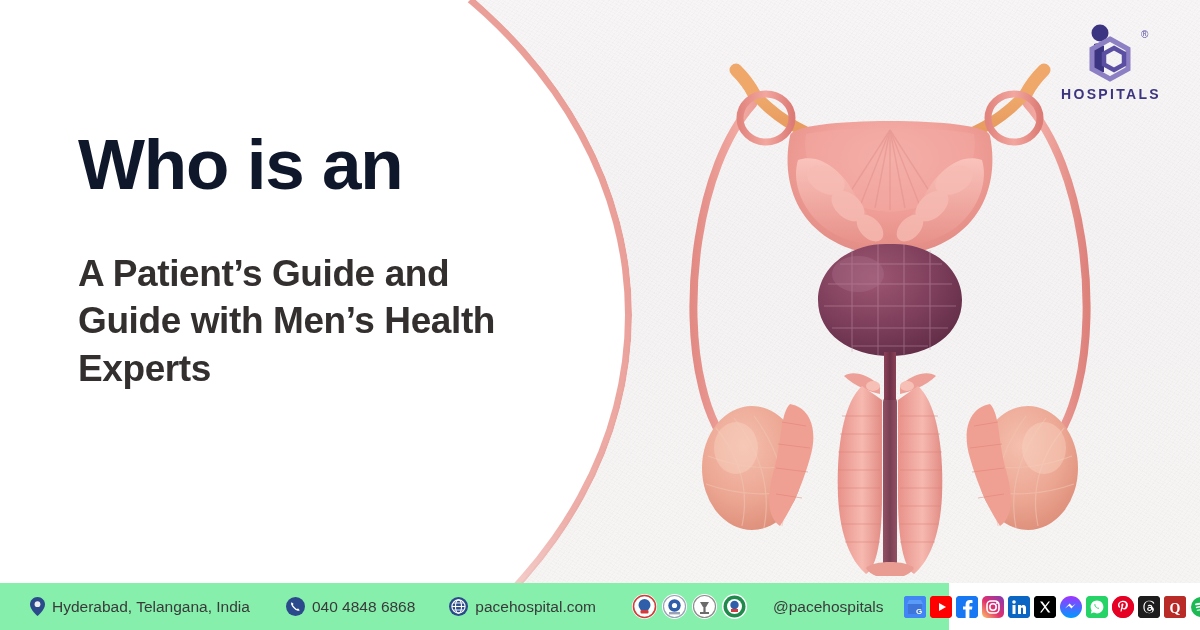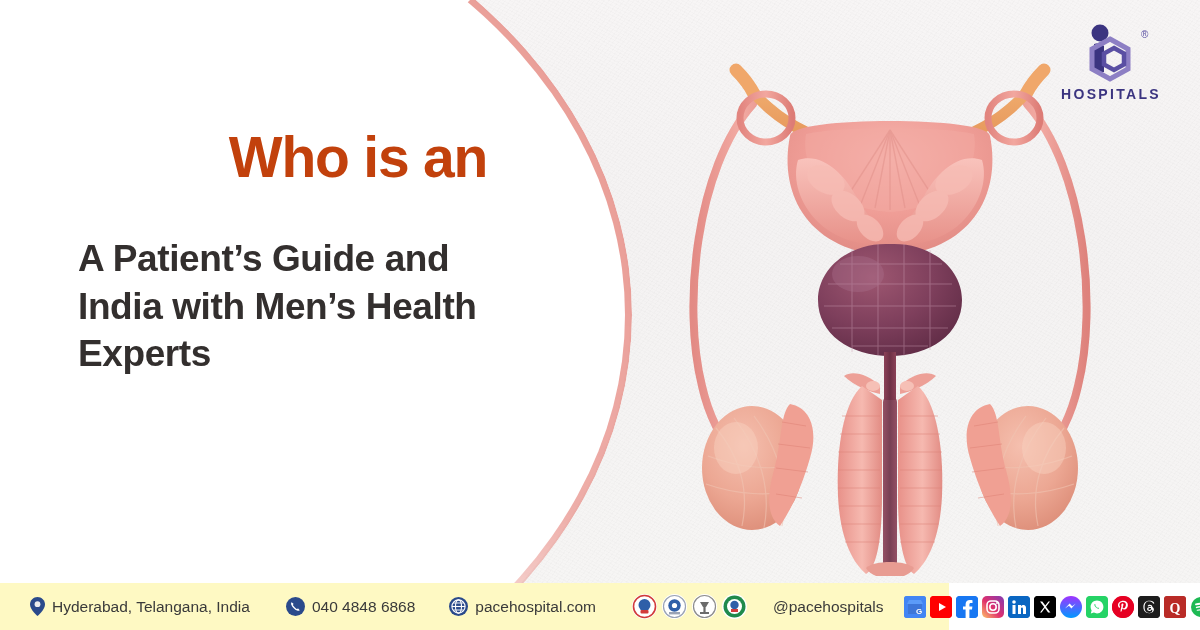--- a/index.html
+++ b/index.html
@@ -33,42 +33,42 @@
     border:7px solid #e8938c;
     border-left-color:transparent; border-top-color:transparent; border-bottom-color:transparent;
     opacity:.88;
     -webkit-mask-image:linear-gradient(197deg, rgba(0,0,0,1) 34%, rgba(0,0,0,0.85) 52%, rgba(0,0,0,0) 70%);
             mask-image:linear-gradient(197deg, rgba(0,0,0,1) 34%, rgba(0,0,0,0.85) 52%, rgba(0,0,0,0) 70%);
   }
 
   
   .copy { position:absolute; left:78px; top:128px; width:560px; }
   .title {
-    font-size:57px; line-height:1.04; font-weight:bold;
-    letter-spacing:-1.2px; color:#c2410c;text-align:center;
+    font-size:71px; line-height:1.04; font-weight:bold;
+    letter-spacing:-1.2px; color:#0f172a;
   }
   .subtitle {
     margin-top:48px;
     font-size:37px; line-height:1.28; font-weight:bold;
     letter-spacing:-.4px; color:#332f2e;
   }
 
   
   .logo { position:absolute; right:26px; top:22px; width:126px; text-align:center; }
   .logo-mark { position:relative; height:60px; }
   .logo-word { font-size:31px; font-weight:bold; letter-spacing:.5px; color:#3b3480; line-height:1; }
   .logo-sub { font-size:14px; font-weight:bold; letter-spacing:2.3px; color:#3b3480; margin-top:4px; }
 
   
   .anatomy { position:absolute; left:630px; top:56px; width:520px; height:520px; }
 
   
   .footer {
     position:absolute; left:0; top:583px; width:949px; height:47px;
-    background:#fef9c3;
+    background:#86efac;
     display:flex; align-items:center;
   }
   .f-item { display:flex; align-items:center; gap:7px; color:#3a3a3a; font-size:15.5px; white-space:nowrap; }
   .f-item .label { line-height:1; }
   .ic { flex:0 0 auto; display:block; }
   .accreds { display:flex; align-items:center; gap:5px; }
   .accred { width:25px; height:25px; border-radius:50%; background:#fff; display:block; }
   .handle { font-size:15.5px; color:#3a3a3a; white-space:nowrap; }
   .socials { display:flex; align-items:center; gap:4px; }
   .s { width:22px; height:22px; border-radius:4px; display:flex; align-items:center; justify-content:center;
@@ -83,21 +83,21 @@
   <div class="bg-left-panel"></div>
   <div class="bg-left-square"></div>
   <div class="arc"></div>
 
   <div class="copy">
     <div class="title">
       <div>Who is an</div>
     </div>
     <div class="subtitle">
       <div>A Patient’s Guide and</div>
-      <div>India with Men’s Health</div>
+      <div>Guide with Men’s Health</div>
       <div>Experts</div>
     </div>
   </div>
 
   <div class="logo">
     <div class="logo-mark">
       <svg width="126" height="60" viewBox="0 0 126 60">
         <circle cx="52" cy="11" r="8.5" fill="#3b3480"></circle>
         <path d="M46 22 C46 22 52 20 56 24 L56 50 L46 50 Z" fill="#3b3480"></path>
         <path d="M62 17 L80 27 L80 47 L62 57 L44 47 L44 27 Z" fill="none" stroke="#8d7fc4" stroke-width="5"></path>

